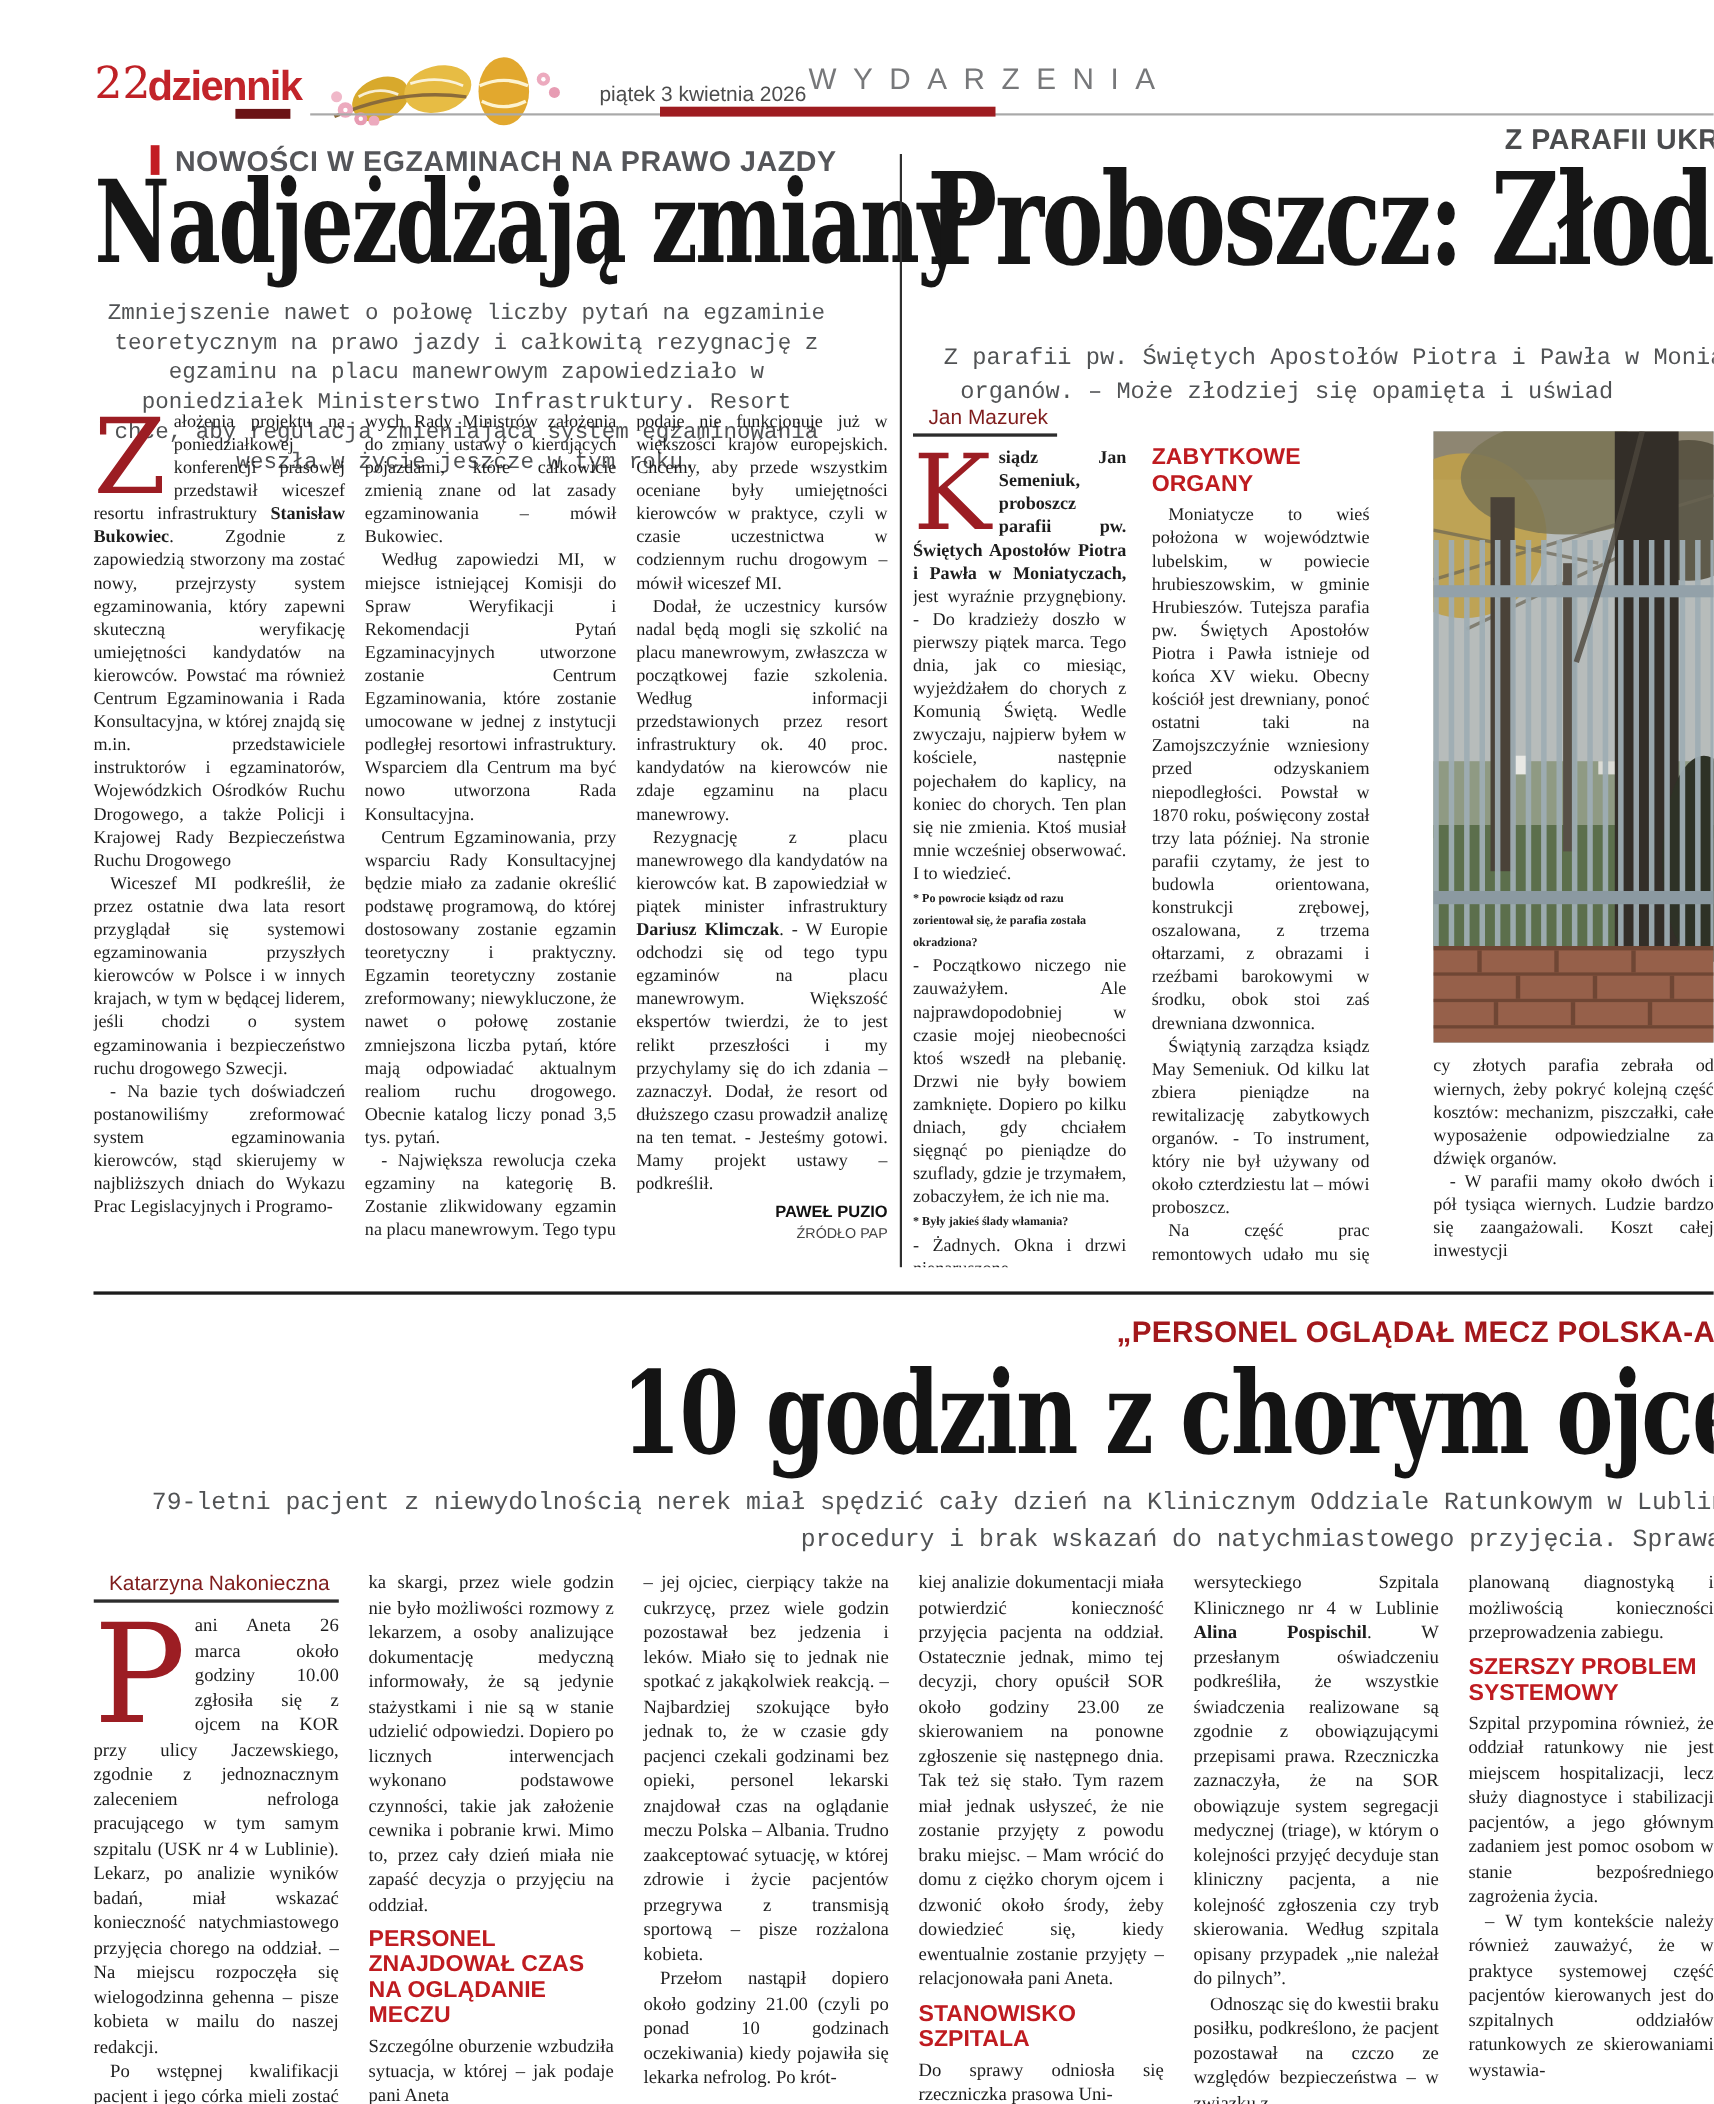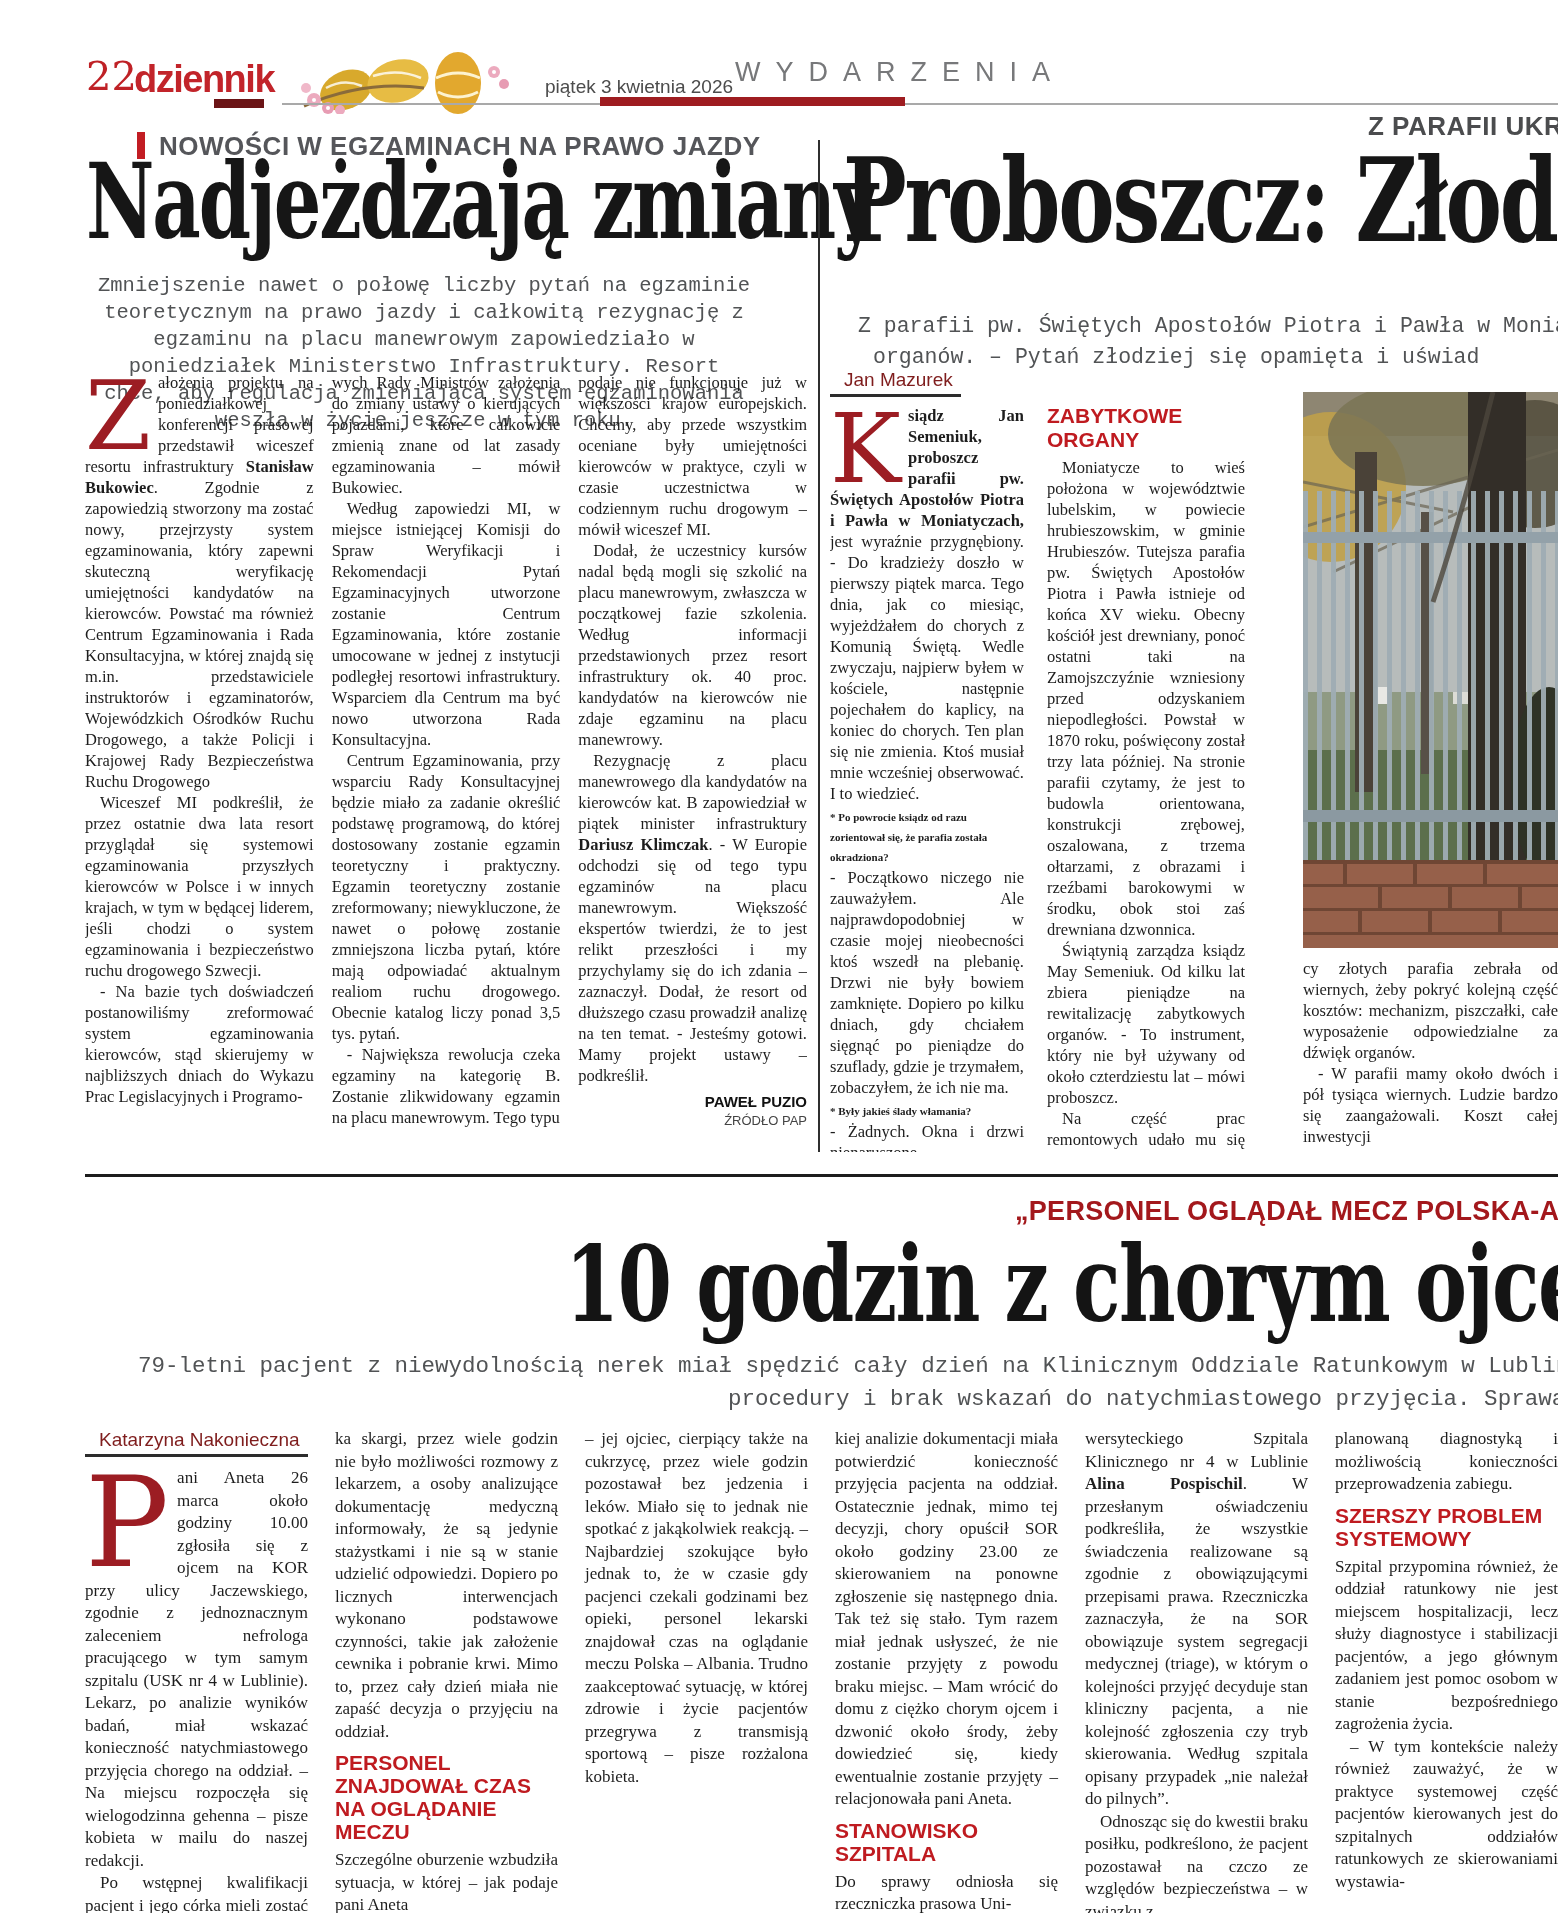--- a/index.html
+++ b/index.html
@@ -114,21 +114,21 @@
         </div>
     </div>
   </section>
 
   <div class="v-divider"></div>
 
   <section>
     <div class="kicker-right">Z PARAFII UKR</div>
     <h1 class="hl hl-parish">Proboszcz: Złodz</h1>
     <div class="lead lead-line ll-parish-1">Z parafii pw. Świętych Apostołów Piotra i Pawła w Moniatycza</div>
-    <div class="lead lead-line ll-parish-2">organów. – Pytań złodziej się opamięta i uświad</div>
+    <div class="lead lead-line ll-parish-2">organów. – Może złodziej się opamięta i uświad</div>
     <div class="rcol1">
         <p class="byline">Jan Mazurek</p>
         <p class="para ni"><span class="dropcap">K</span><b>siądz Jan Semeniuk, proboszcz parafii pw. Świętych Apostołów Piotra i Pawła w Moniatyczach,</b> jest wyraźnie przygnębiony. - Do kradzieży doszło w pierwszy piątek marca. Tego dnia, jak co miesiąc, wyjeżdżałem do chorych z Komunią Świętą. Wedle zwyczaju, najpierw byłem w kościele, następnie pojechałem do kaplicy, na koniec do chorych. Ten plan się nie zmienia. Ktoś musiał mnie wcześniej obserwować. I to wiedzieć.</p>
         <p class="qpara">* Po powrocie ksiądz od razu zorientował się, że parafia została okradziona?</p>
         <p class="para ni">- Początkowo niczego nie zauważyłem. Ale najprawdopodobniej w czasie mojej nieobecności ktoś wszedł na plebanię. Drzwi nie były bowiem zamknięte. Dopiero po kilku dniach, gdy chciałem sięgnąć po pieniądze do szuflady, gdzie je trzymałem, zobaczyłem, że ich nie ma.</p>
         <p class="qpara">* Były jakieś ślady włamania?</p>
         <p class="para ni">- Żadnych. Okna i drzwi nienaruszone.</p>
       </div>
     <div class="rcol2">
         <h3 class="subhead">ZABYTKOWE ORGANY</h3>
@@ -190,20 +190,21 @@
           <p class="para ni"><span class="dropcap">P</span>ani Aneta 26 marca około godziny 10.00 zgłosiła się z ojcem na KOR przy ulicy Jaczewskiego, zgodnie z jednoznacznym zaleceniem nefrologa pracującego w tym samym szpitalu (USK nr 4 w Lublinie). Lekarz, po analizie wyników badań, miał wskazać konieczność natychmiastowego przyjęcia chorego na oddział. – Na miejscu rozpoczęła się wielogodzinna gehenna – pisze kobieta w mailu do naszej redakcji.</p>
           <p class="para">Po wstępnej kwalifikacji pacjent i jego córka mieli zostać pozostawieni bez informacji. Jak twierdzi autor-</p>
         </div>
       <div>
           <p class="para ni">ka skargi, przez wiele godzin nie było możliwości rozmowy z lekarzem, a osoby analizujące dokumentację medyczną informowały, że są jedynie stażystkami i nie są w stanie udzielić odpowiedzi. Dopiero po licznych interwencjach wykonano podstawowe czynności, takie jak założenie cewnika i pobranie krwi. Mimo to, przez cały dzień miała nie zapaść decyzja o przyjęciu na oddział.</p>
           <h3 class="subhead">PERSONEL ZNAJDOWAŁ CZAS NA OGLĄDANIE MECZU</h3>
           <p class="para ni">Szczególne oburzenie wzbudziła sytuacja, w której – jak podaje pani Aneta</p>
         </div>
       <div>
           <p class="para ni">– jej ojciec, cierpiący także na cukrzycę, przez wiele godzin pozostawał bez jedzenia i leków. Miało się to jednak nie spotkać z jakąkolwiek reakcją. – Najbardziej szokujące było jednak to, że w czasie gdy pacjenci czekali godzinami bez opieki, personel lekarski znajdował czas na oglądanie meczu Polska – Albania. Trudno zaakceptować sytuację, w której zdrowie i życie pacjentów przegrywa z transmisją sportową – pisze rozżalona kobieta.</p>
+          <p class="para">Przełom nastąpił dopiero około godziny 21.00 (czyli po ponad 10 godzinach oczekiwania) kiedy pojawiła się lekarka nefrolog. Po krót-</p>
         </div>
       <div>
           <p class="para ni">kiej analizie dokumentacji miała potwierdzić konieczność przyjęcia pacjenta na oddział. Ostatecznie jednak, mimo tej decyzji, chory opuścił SOR około godziny 23.00 ze skierowaniem na ponowne zgłoszenie się następnego dnia. Tak też się stało. Tym razem miał jednak usłyszeć, że nie zostanie przyjęty z powodu braku miejsc. – Mam wrócić do domu z ciężko chorym ojcem i dzwonić około środy, żeby dowiedzieć się, kiedy ewentualnie zostanie przyjęty – relacjonowała pani Aneta.</p>
           <h3 class="subhead">STANOWISKO SZPITALA</h3>
           <p class="para ni">Do sprawy odniosła się rzeczniczka prasowa Uni-</p>
         </div>
       <div>
           <p class="para ni">wersyteckiego Szpitala Klinicznego nr 4 w Lublinie <b>Alina Pospischil</b>. W przesłanym oświadczeniu podkreśliła, że wszystkie świadczenia realizowane są zgodnie z obowiązującymi przepisami prawa. Rzeczniczka zaznaczyła, że na SOR obowiązuje system segregacji medycznej (triage), w którym o kolejności przyjęć decyduje stan kliniczny pacjenta, a nie kolejność zgłoszenia czy tryb skierowania. Według szpitala opisany przypadek „nie należał do pilnych”.</p>
           <p class="para">Odnosząc się do kwestii braku posiłku, podkreślono, że pacjent pozostawał na czczo ze względów bezpieczeństwa – w związku z</p>
         </div>

